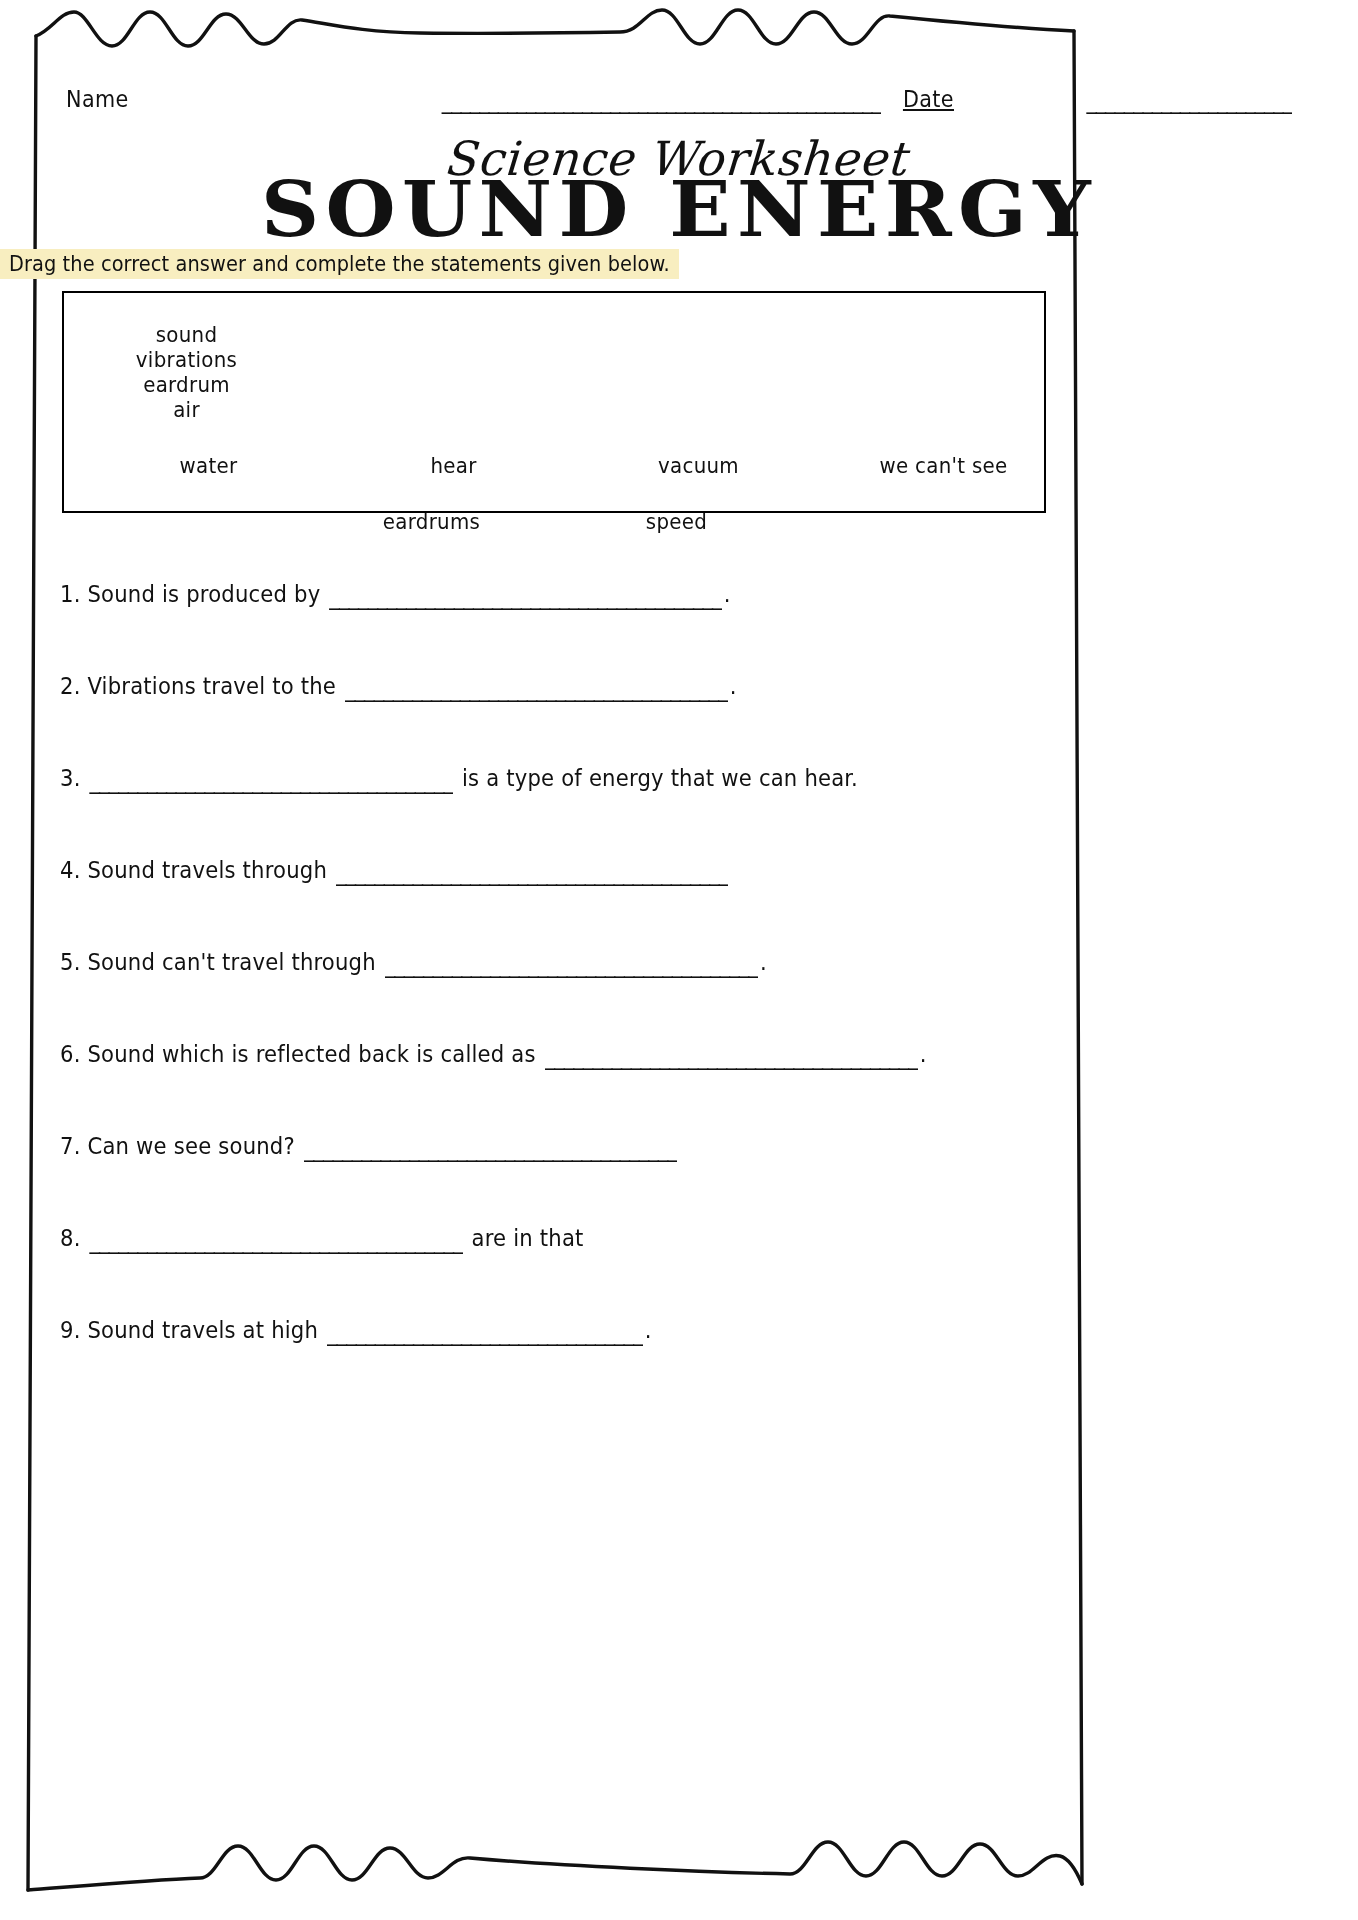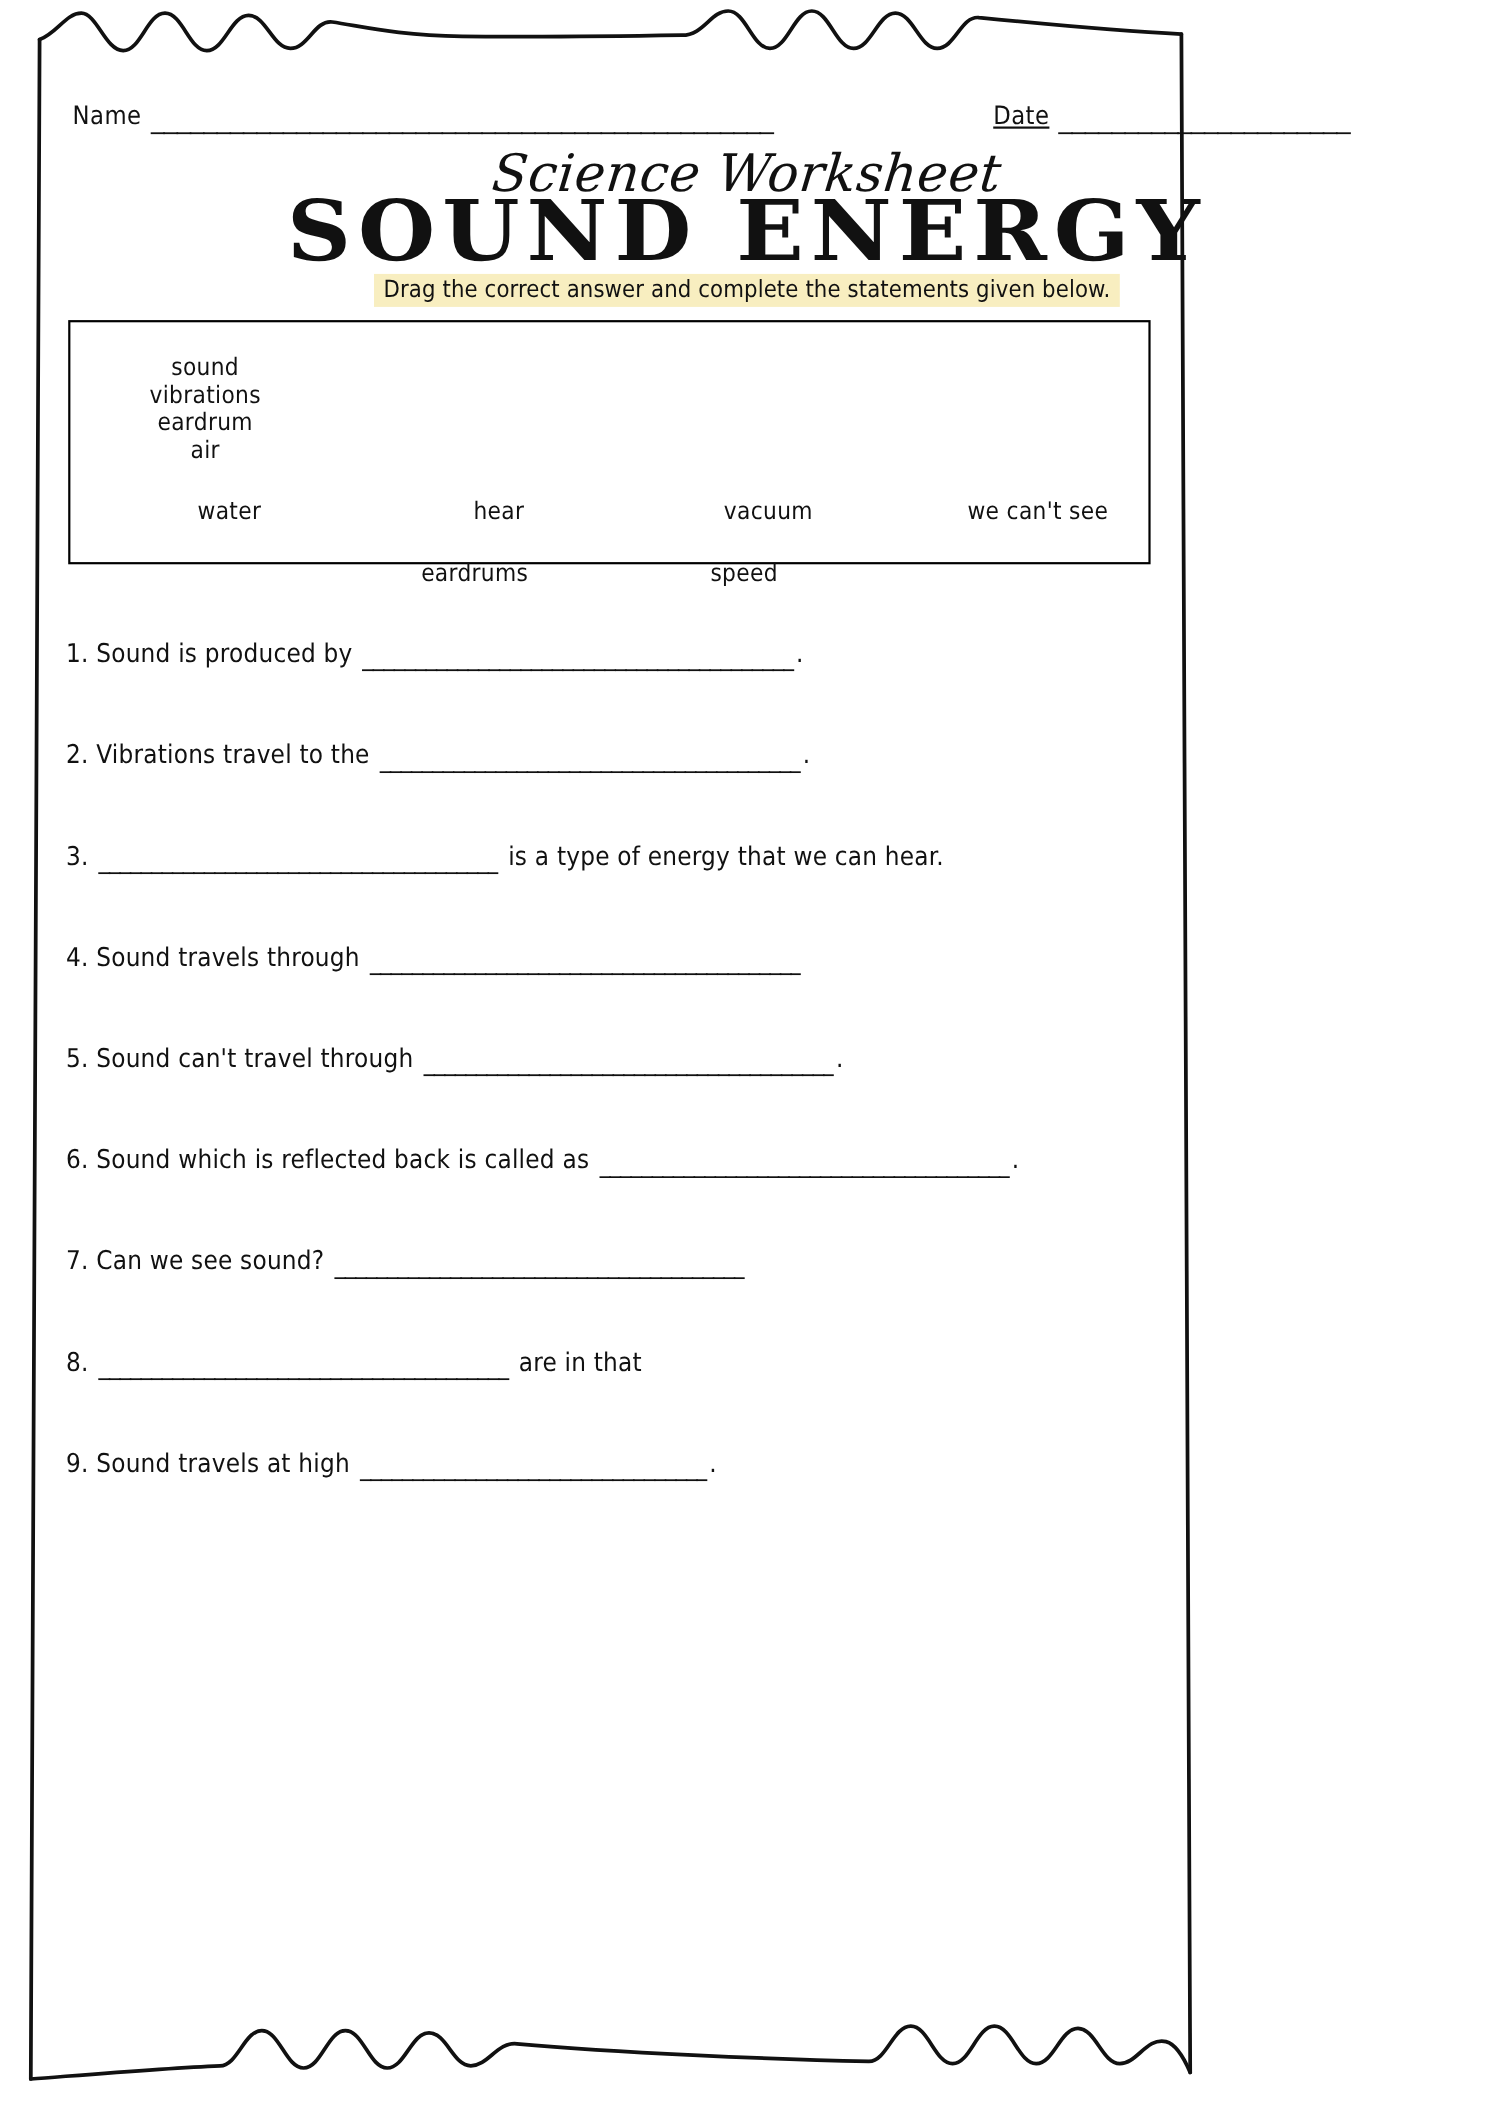--- a/index.html
+++ b/index.html
@@ -50,23 +50,24 @@
     font-family: "DejaVu Sans Condensed", "DejaVu Sans", sans-serif;
     font-size: 23px;
     letter-spacing: .4px;
   }
   .nd-label { white-space: nowrap; }
   .nd-rule {
     flex: 1 1 auto;
     margin: 0 4px 0 8px;
     overflow: hidden;
     white-space: nowrap;
-    font-size: 29px;
+    font-size: 23px;
     letter-spacing: -1px;
     transform: translateY(2px);
+    text-align: right;
   }
   .nd-rule.date-rule { flex: 0 0 330px; }
   .nd-label.date-label { margin-left: 18px; text-decoration: underline; }
 
   
   .script-title {
     position: absolute;
     left: 0; right: 0;
     top: 131px;
     text-align: center;
@@ -88,21 +89,21 @@
     letter-spacing: 6px;
     line-height: 1.0;
     transform: scaleX(1.06);
   }
 
   
   .instruction-wrap {
     position: absolute;
     left: 0; right: 0;
     top: 249px;
-    text-align: center;
+    text-align: left;
   }
   .instruction {
     display: inline-block;
     background: #f8eec0;
     padding: 2px 9px 3px 9px;
     font-family: "DejaVu Sans Condensed", "DejaVu Sans", sans-serif;
     font-size: 21.5px;
     letter-spacing: .1px;
     color: #111;
   }

